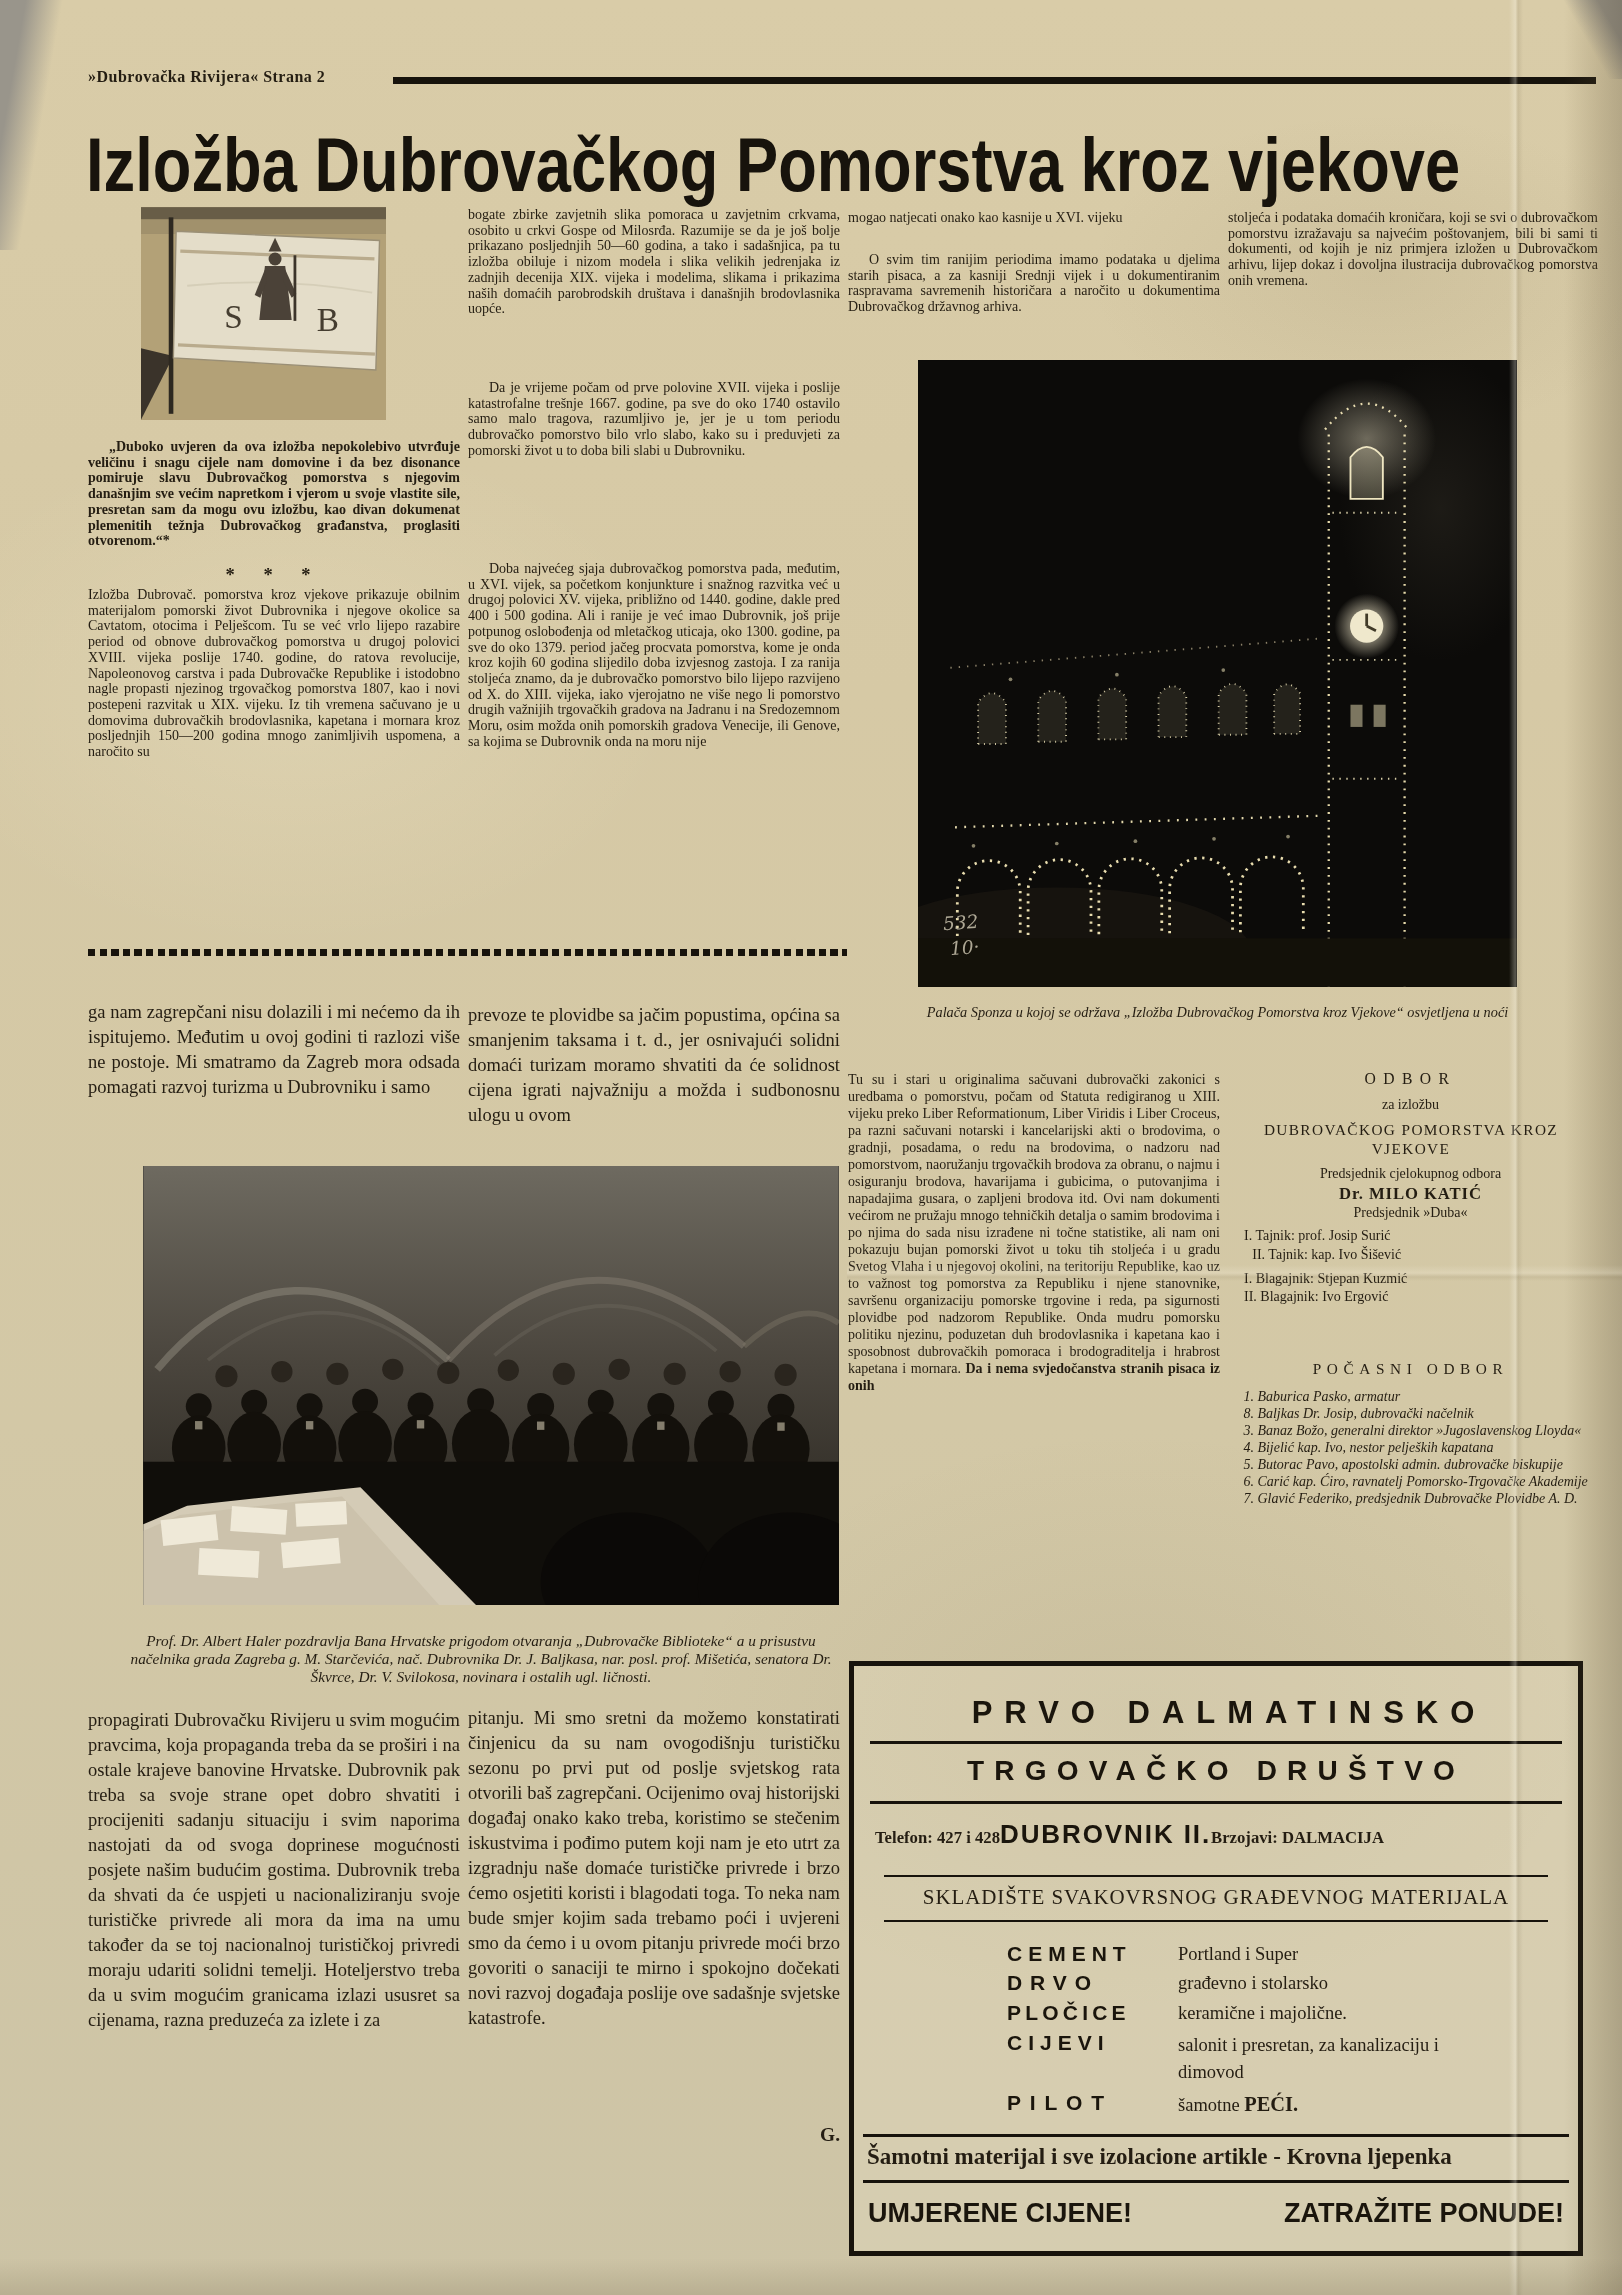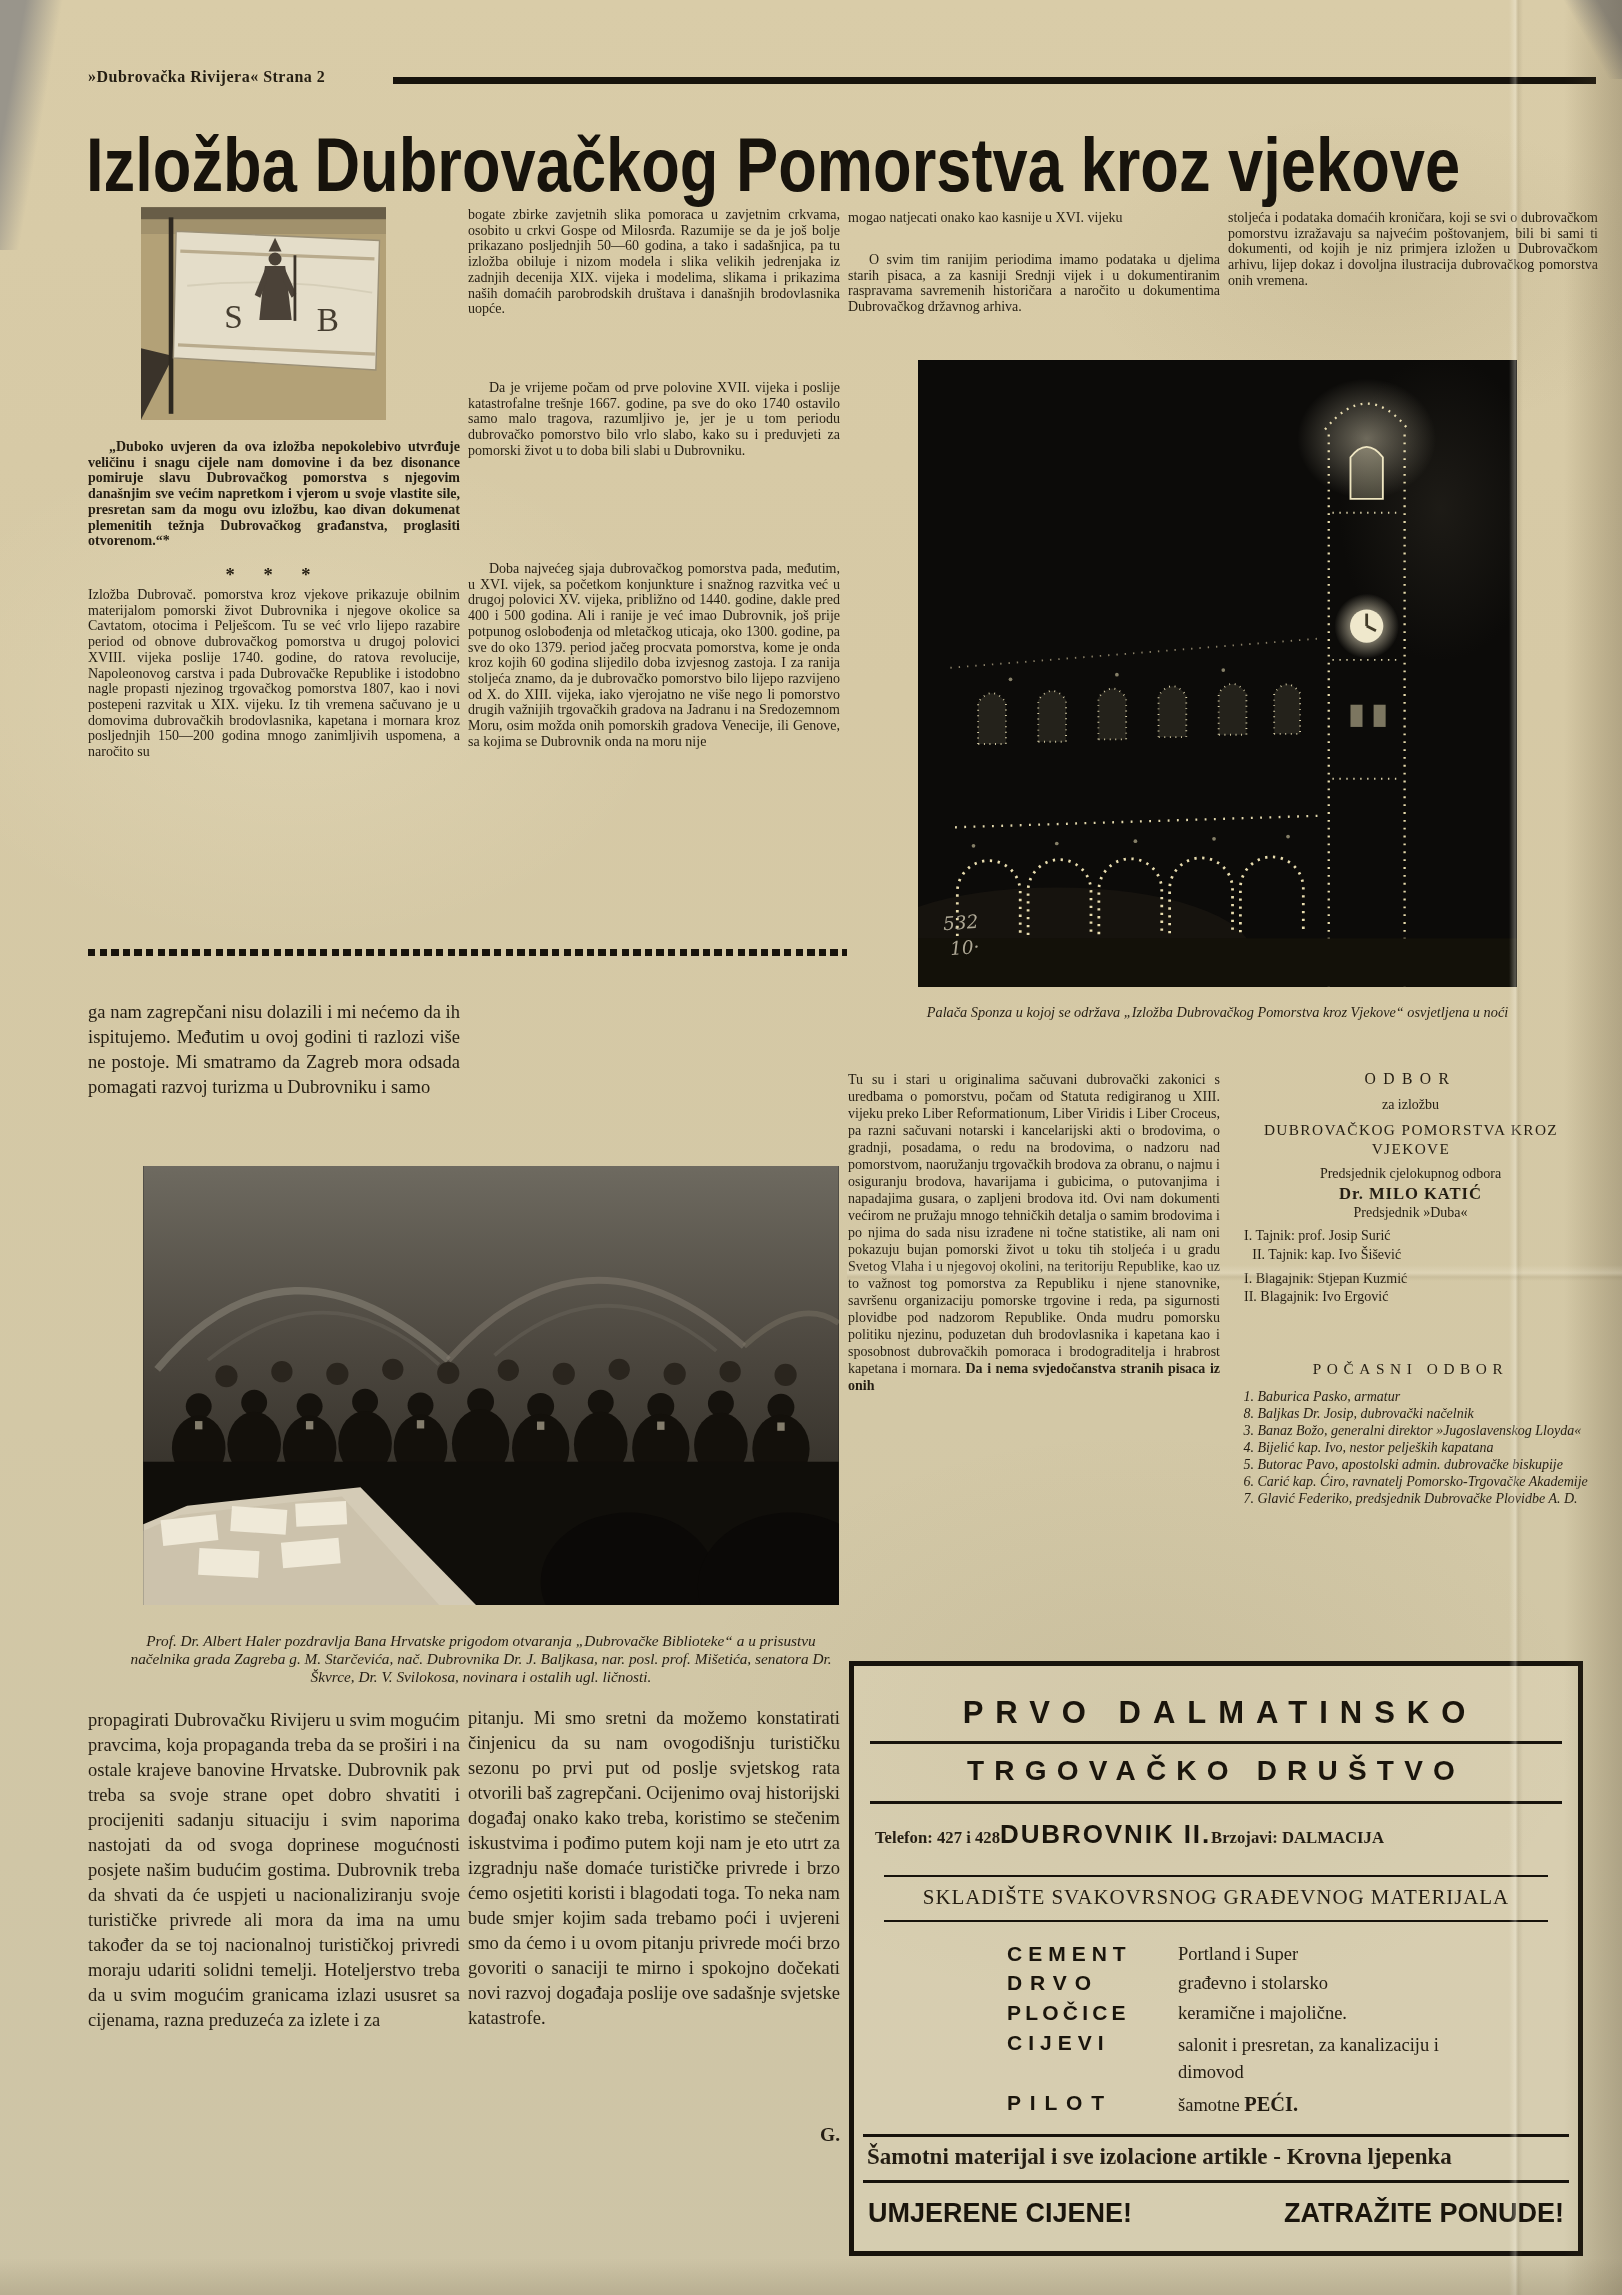--- a/index.html
+++ b/index.html
@@ -165,20 +165,21 @@
       <rect y="1250" width="1295" height="105" fill="#131109"></rect>
     </svg>
     <div class="handwriting noint" style="left:25.4px;top:553px;">532</div>
     <div class="handwriting noint" style="left:32px;top:578px;">10·</div>
   </div>
   <div class="abs caption noint" style="left:918px;top:1003px;width:599px;">Palača Sponza u kojoj se održava „Izložba Dubrovačkog Pomorstva kroz Vjekove“ osvjetljena u noći</div>
 
   <div class="abs dotted-rule noint" style="left:88px;top:949px;width:759px;"></div>
 
   <div class="abs body-lg noint" style="left:88px;top:1000px;width:372px;">ga nam zagrepčani nisu dolazili i mi nećemo da ih ispitujemo. Međutim u ovoj godini ti razlozi više ne postoje. Mi smatramo da Zagreb mora odsada pomagati razvoj turizma u Dubrovniku i samo</div>
+  <div class="abs body-lg noint" style="left:468px;top:1003px;width:372px;">prevoze te plovidbe sa jačim popustima, općina sa smanjenim taksama i t. d., jer osnivajući solidni domaći turizam moramo shvatiti da će solidnost cijena igrati najvažniju a možda i sudbonosnu ulogu u ovom</div>
 
   <div class="abs body-md noint" style="left:848px;top:1071px;width:372px;">
     <span>Tu su i stari u originalima sačuvani dubrovački zakonici s uredbama o pomorstvu, počam od Statuta redigiranog u XIII. vijeku preko Liber Reformationum, Liber Viridis i Liber Croceus, pa razni sačuvani notarski i kancelarijski akti o brodovima, o gradnji, posadama, o redu na brodovima, o nadzoru nad pomorstvom, naoružanju trgovačkih brodova za obranu, o najmu i osiguranju brodova, havarijama i gubicima, o putovanjima i napadajima gusara, o zapljeni brodova itd. Ovi nam dokumenti većirom ne pružaju mnogo tehničkih detalja o samim brodovima i po njima do sada nisu izrađene ni točne statistike, ali nam oni pokazuju bujan pomorski život u toku tih stoljeća i u gradu Svetog Vlaha i u njegovoj okolini, na teritoriju Republike, kao uz to važnost tog pomorstva za Republiku i njene stanovnike, savršenu organizaciju pomorske trgovine i reda, pa sigurnosti plovidbe pod nadzorom Republike. Onda mudru pomorsku politiku njezinu, poduzetan duh brodovlasnika i kapetana kao i sposobnost dubrovačkih pomoraca i brodograditelja i hrabrost kapetana i mornara. </span><b>Da i nema svjedočanstva stranih pisaca iz onih</b>
   </div>
 
   <div class="abs cmt cmt-title noint" style="left:1228px;top:1070px;width:365px;">ODBOR</div>
   <div class="abs cmt cmt-sub noint" style="left:1228px;top:1097px;width:365px;">za izložbu</div>
   <div class="abs cmt cmt-caps noint" style="left:1240px;top:1120px;width:342px;">DUBROVAČKOG POMORSTVA KROZ VJEKOVE</div>
   <div class="abs cmt cmt-sub noint" style="left:1228px;top:1166px;width:365px;">Predsjednik cjelokupnog odbora</div>
   <div class="abs cmt cmt-name noint" style="left:1228px;top:1184px;width:365px;">Dr. MILO KATIĆ</div>
@@ -284,21 +285,21 @@
       <ellipse cx="1400" cy="910" rx="200" ry="160" fill="#0b0907"></ellipse>
     </svg>
   </div>
   <div class="abs caption noint" style="left:118px;top:1632px;width:726px;font-size:15.3px;line-height:18px;">Prof. Dr. Albert Haler pozdravlja Bana Hrvatske prigodom otvaranja „Dubrovačke Biblioteke“ a u prisustvu načelnika grada Zagreba g. M. Starčevića, nač. Dubrovnika Dr. J. Baljkasa, nar. posl. prof. Mišetića, senatora Dr. Škvrce, Dr. V. Svilokosa, novinara i ostalih ugl. ličnosti.</div>
 
   <div class="abs body-lg noint" style="left:88px;top:1708px;width:372px;">propagirati Dubrovačku Rivijeru u svim mogućim pravcima, koja propaganda treba da se proširi i na ostale krajeve banovine Hrvatske. Dubrovnik pak treba sa svoje strane opet dobro shvatiti i procijeniti sadanju situaciju i svim naporima nastojati da od svoga doprinese mogućnosti posjete našim budućim gostima. Dubrovnik treba da shvati da će uspjeti u nacionaliziranju svoje turističke privrede ali mora da ima na umu također da se toj nacionalnoj turističkoj privredi moraju udariti solidni temelji. Hoteljerstvo treba da u svim mogućim granicama izlazi ususret sa cijenama, razna preduzeća za izlete i za</div>
   <div class="abs body-lg noint" style="left:468px;top:1706px;width:372px;">pitanju. Mi smo sretni da možemo konstatirati činjenicu da su nam ovogodišnju turističku sezonu po prvi put od poslje svjetskog rata otvorili baš zagrepčani. Ocijenimo ovaj historijski događaj onako kako treba, koristimo se stečenim iskustvima i pođimo putem koji nam je eto utrt za izgradnju naše domaće turističke privrede i brzo ćemo osjetiti koristi i blagodati toga. To neka nam bude smjer kojim sada trebamo poći i uvjereni smo da ćemo i u ovom pitanju privrede moći brzo govoriti o sanaciji te mirno i spokojno dočekati novi razvoj događaja poslije ove sadašnje svjetske katastrofe.</div>
   <div class="abs signature noint" style="left:468px;top:2124px;width:372px;text-align:right;">G.</div>
 
   <div class="abs adbox noint" style="left:849px;top:1661px;width:724px;height:585px;">
-    <div class="abs ad-sans ctr noint" style="left:4px;top:29px;width:100%;font-size:31px;letter-spacing:12px;">PRVO DALMATINSKO</div>
+    <div class="abs ad-sans ctr noint" style="left:13px;top:29px;width:100%;font-size:31px;letter-spacing:12px;">PRVO DALMATINSKO</div>
     <div class="ad-rule" style="left:16px;right:16px;top:75px;"></div>
     <div class="abs ad-sans ctr noint" style="left:0;top:89px;width:100%;font-size:28px;letter-spacing:10.2px;">TRGOVAČKO DRUŠTVO</div>
     <div class="ad-rule" style="left:16px;right:16px;top:135px;"></div>
 
     <div class="abs noint" style="left:21px;right:21px;top:153px;display:flex;align-items:baseline;justify-content:flex-start;">
       <span style="font-size:16.7px;font-weight:bold;">Telefon: 427 i 428</span>
       <span class="ad-sans" style="font-size:26px;letter-spacing:1.9px;">DUBROVNIK II.</span>
       <span style="font-size:16.7px;font-weight:bold;">Brzojavi: DALMACIJA</span>
     </div>
 

